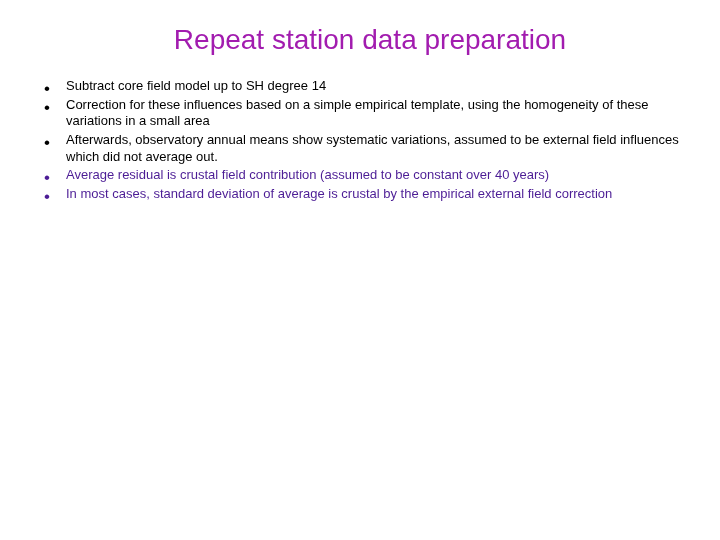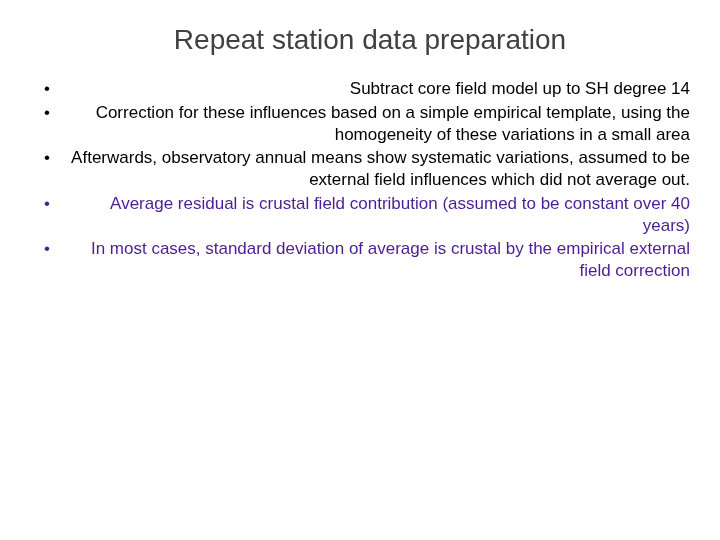--- a/index.html
+++ b/index.html
@@ -9,40 +9,39 @@
     background: #ffffff;
     font-family: Arial, Helvetica, sans-serif;
     overflow: hidden;
   }
   .slide {
     width: 100%;
     height: 100%;
     padding: 24px 30px 30px 30px;
   }
   .title {
-    color: #404040;
+    color: #a21caf;
     font-size: 28px;
     font-weight: 400;
     text-align: center;
     margin-bottom: 22px;
     margin-left: 60px;
     margin-right: 40px;
   }
   .bullets {
     list-style: none;
     padding-left: 8px;
   }
   .bullets li {
     position: relative;
     padding-left: 28px;
-    font-size: 17px;
+    font-size: 13px;
     line-height: 1.28;
     color: #000000;
     margin-bottom: 2px;
-    text-align: right;
   }
   .bullets li.dim {
     color: #4c1d95;
   }
   .bullets li::before {
     content: "•";
     position: absolute;
     left: 6px;
     top: 0;
     font-size: 17px;

